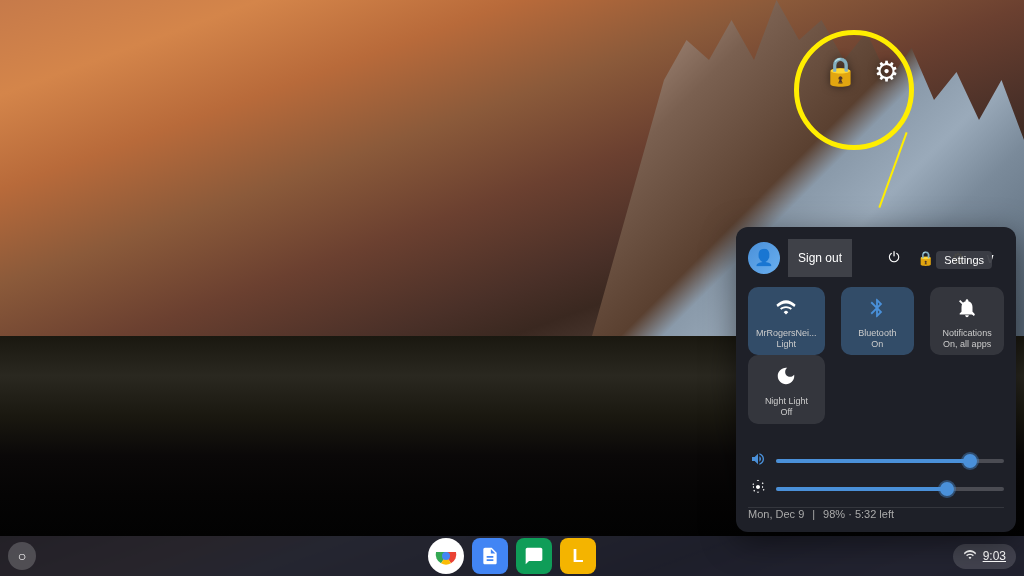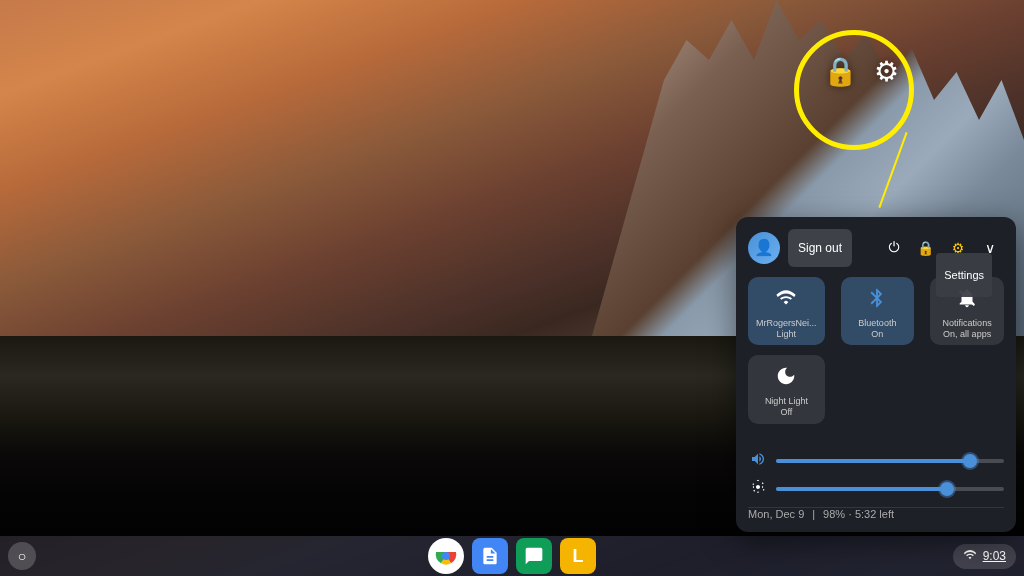--- a/index.html
+++ b/index.html
@@ -177,21 +177,21 @@
       display: flex;
       align-items: center;
       justify-content: center;
       font-size: 16px;
       overflow: hidden;
     }
 
     .sign-out-btn {
       background: rgba(255,255,255,0.15);
       border: none;
-      border-radius: 6px;
+      border-radius: 0;
       color: white;
       font-size: 12px;
       padding: 12px 10px;
       cursor: pointer;
     }
 
     .qs-header-icons {
       display: flex;
       align-items: center;
       gap: 4px;
@@ -210,36 +210,35 @@
     }
 
     .qs-header-icon.active {
       color: #ffcc00;
     }
 
     
     .settings-tooltip {
       position: absolute;
       right: 24px;
-      top: 36px;
+      top: 24px;
       background: rgba(60,62,70,0.95);
       color: white;
       font-size: 11px;
-      padding: 16px 8px;
+      padding: 3px 8px;
       border-radius: 4px;
       z-index: 300;
       margin-left: 16px;
     }
 
     
     .qs-tiles {
       display: grid;
       grid-template-columns: repeat(3, 1fr);
       gap: 16px;
-      margin-bottom: 10px;
     }
 
     .qs-tile {
       background: rgba(255,255,255,0.1);
       border-radius: 10px;
       padding: 10px 8px 6px;
       display: flex;
       flex-direction: column;
       align-items: center;
       cursor: pointer;

